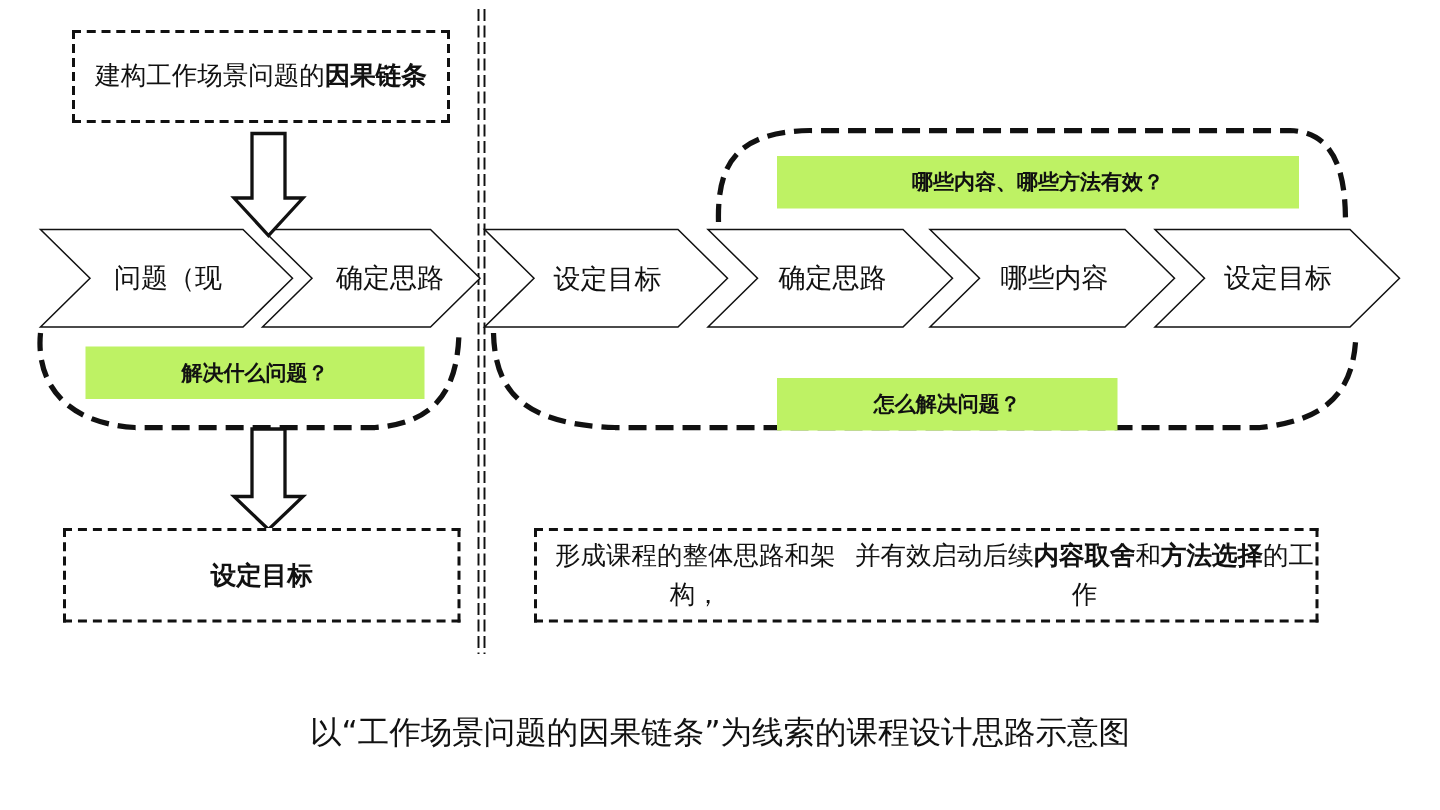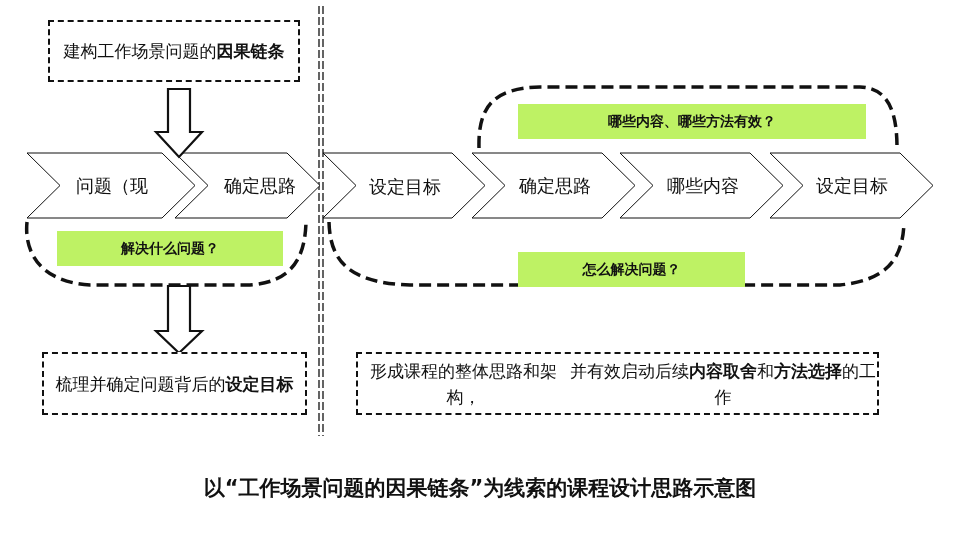--- a/index.html
+++ b/index.html
@@ -8,21 +8,21 @@
   svg.bg { position:absolute; left:0; top:0; }
   .box { position:absolute; border:2px dashed #111; box-sizing:border-box;
          display:flex; align-items:center; justify-content:center;
          font-size:17px; line-height:26px; text-align:center; background:#fff; }
   .b { font-weight:bold; }
   .gray { position:absolute; background:#bef264; display:flex; align-items:center;
           justify-content:center; font-size:14px;font-weight:bold; }
   .chev-label { position:absolute; display:flex; align-items:center; justify-content:center;
                 font-size:18px; text-align:center; line-height:26px; }
   .title { position:absolute; left:0; width:960px; top:474px; text-align:center;
-           font-size:21px; font-weight:bold; }
+           font-size:21px; font-weight:normal; }
 </style>
 </head>
 <body>
 
 <svg class="bg" width="960" height="540" viewBox="0 0 960 540">
 
   <g stroke="#111" stroke-width="1.3" stroke-dasharray="8,3">
     <line x1="319" y1="6" x2="319" y2="436"></line>
     <line x1="323" y1="6" x2="323" y2="436"></line>
   </g>
@@ -59,21 +59,20 @@
 <div class="chev-label" style="left:500px;top:153px;width:110px;height:66px;">确定思路</div>
 <div class="chev-label" style="left:648px;top:153px;width:110px;height:66px;">哪些内容</div>
 <div class="chev-label" style="left:797px;top:153px;width:110px;height:66px;">设定目标</div>
 
 <div class="box" style="left:48px;top:20px;width:252px;height:62px;">
   <span>建构工作场景问题的</span>
   <span class="b">因果链条</span>
 </div>
 
 <div class="box" style="left:42px;top:352px;width:265px;height:63px;">
-  <span>梳理并确定问题背后的</span>
   <span class="b">设定目标</span>
 </div>
 
 <div class="box" style="left:356px;top:352px;width:523px;height:63px;">
   <span>形成课程的整体思路和架构，</span>
   <span>
     <span>并有效启动后续</span><span class="b">内容取舍</span><span>和</span><span class="b">方法选择</span><span>的工作</span>
   </span>
 </div>
 

